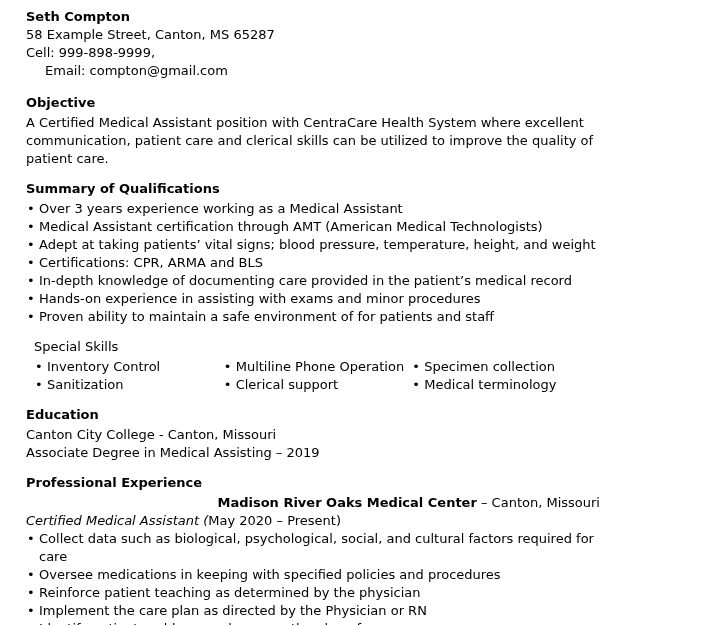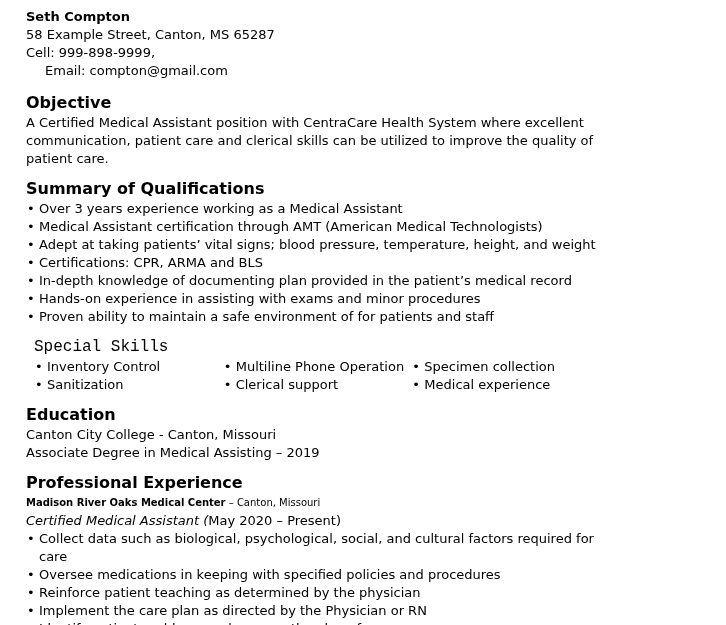--- a/index.html
+++ b/index.html
@@ -36,21 +36,21 @@
   }
   .email-line {
     font-size: 13px;
     line-height: 18px;
     padding-left: 19px;
   }
   .section {
     margin-bottom: 12px;
   }
   .section-title {
-    font-size: 16px;
+    font-size: 13px;
     font-weight: bold;
     line-height: 18px;
     margin-bottom: 2px;
   }
   .section-title.plain {
     font-weight: normal;
   }
   .body-text {
     font-size: 13px;
     line-height: 18px;
@@ -67,36 +67,36 @@
     padding-left: 13px;
   }
   .bullet-list li::before {
     content: "\2022";
     position: absolute;
     left: 1px;
     top: 0;
   }
   .indent {
     padding-left: 8px;
-    font-family: Liberation Mono, monospace;
   }
   .skills-grid {
     display: flex;
     padding-left: 8px;
   }
   .skills-col {
     width: 213px;
   }
   .skills-col.wide {
     width: 213px;
   }
   .job-title-line {
-    font-size: 10px;
+    font-size: 13px;
     line-height: 18px;
     font-weight: bold;
+    text-align: right;
   }
   .job-title-line .normal {
     font-weight: normal;
   }
   .job-role-line {
     font-size: 13px;
     line-height: 18px;
     font-style: italic;
   }
   .job-role-line .roman {
@@ -121,21 +121,21 @@
     <div class="body-text">A Certified Medical Assistant position with CentraCare Health System where excellent communication, patient care and clerical skills can be utilized to improve the quality of patient care.</div>
   </div>
 
   <div class="section">
     <div class="section-title">Summary of Qualifications</div>
     <ul class="bullet-list">
       <li>Over 3 years experience working as a Medical Assistant</li>
       <li>Medical Assistant certification through AMT (American Medical Technologists)</li>
       <li>Adept at taking patients’ vital signs; blood pressure, temperature, height, and weight</li>
       <li>Certifications: CPR, ARMA and BLS</li>
-      <li>In-depth knowledge of documenting plan provided in the patient’s medical record</li>
+      <li>In-depth knowledge of documenting care provided in the patient’s medical record</li>
       <li>Hands-on experience in assisting with exams and minor procedures</li>
       <li>Proven ability to maintain a safe environment of for patients and staff</li>
     </ul>
   </div>
 
   <div class="section">
     <div class="section-title plain indent">Special Skills</div>
     <div class="skills-grid">
       <div class="skills-col">
         <ul class="bullet-list">
@@ -145,21 +145,21 @@
       </div>
       <div class="skills-col wide">
         <ul class="bullet-list">
           <li>Multiline Phone Operation</li>
           <li>Clerical support</li>
         </ul>
       </div>
       <div class="skills-col">
         <ul class="bullet-list">
           <li>Specimen collection</li>
-          <li>Medical experience</li>
+          <li>Medical terminology</li>
         </ul>
       </div>
     </div>
   </div>
 
   <div class="section">
     <div class="section-title">Education</div>
     <div class="body-text">Canton City College - Canton, Missouri</div>
     <div class="body-text">Associate Degree in Medical Assisting – 2019</div>
   </div>

